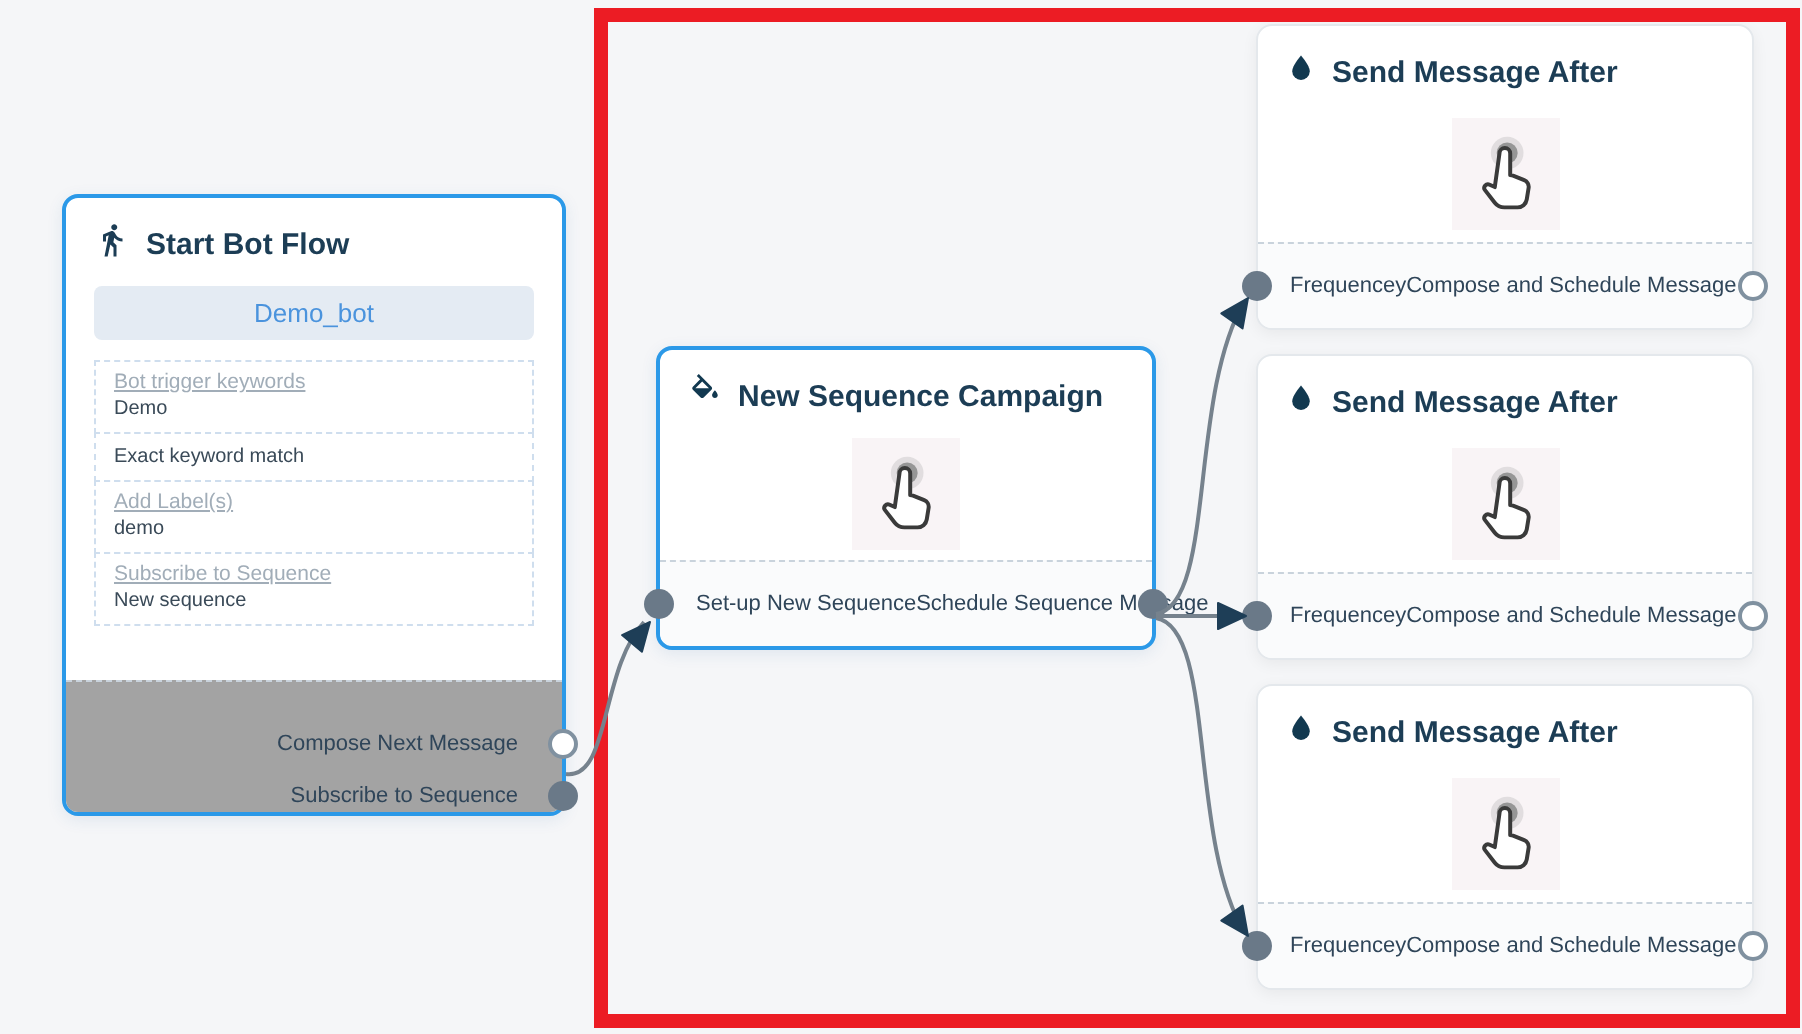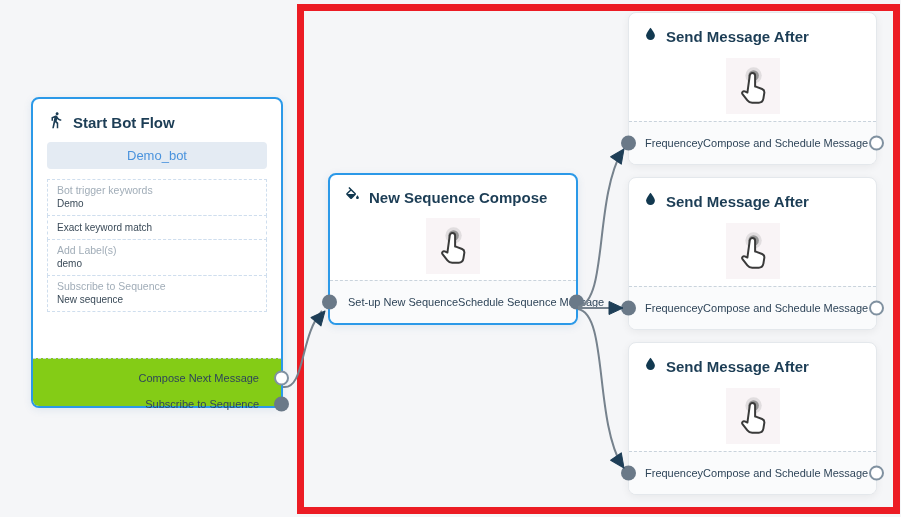--- a/index.html
+++ b/index.html
@@ -37,25 +37,25 @@
 
   
   #start-node{left:31px;top:97px;width:252px;height:311px;}
   .bot-btn{
     margin:5px 14px 2px;background:#e4ebf3;color:#4a93dd;text-align:center;
     padding:6px 0;border-radius:4px;font-size:13px;cursor:pointer;
   }
   .fields{margin:8px 14px 0;}
   .field{border:1px dashed #cfdeee;margin-top:-1px;padding:4px 9px 6px;}
   .field:first-child{margin-top:0;}
-  .field-label{font-size:10.5px;color:#a1adb8;}
+  .field-label{font-size:10.5px;color:#a1adb8;text-decoration:underline;}
   .field-value{font-size:10px;color:#3a4a58;margin-top:2px;}
   .start-footer{
-    margin-top:auto;height:48px;border-top:1px dashed #c9d3dc;background:#84cc16;
-    border-radius:0 0 6px 6px;padding-top:6px;box-sizing:border-box;
+    margin-top:auto;height:66px;border-top:1px dashed #c9d3dc;background:#a3a3a3;
+    border-radius:0 0 6px 6px;padding-top:18px;box-sizing:border-box;
   }
   .out-row{
     display:flex;justify-content:flex-end;align-items:center;height:26px;
     padding-right:22px;position:relative;font-size:11px;color:#2f4559;
   }
 
   
   #campaign-node{left:328px;top:173px;width:250px;height:152px;}
   #campaign-node .port-footer{padding:0 12px 0 18px;}
 
@@ -115,21 +115,21 @@
   </div>
 </div>
 
 <div class="node blue" id="campaign-node">
   <div class="node-header">
     <span>
       <svg width="17" height="17" viewBox="0 0 24 24">
           <path fill="#123950" d="M16.56 8.94L7.62 0 6.21 1.41l2.38 2.38-5.15 5.15c-.59.59-.59 1.54 0 2.12l5.5 5.5c.29.29.68.44 1.06.44s.77-.15 1.06-.44l5.5-5.5c.59-.58.59-1.53 0-2.12zM5.21 10L10 5.21 14.79 10H5.21zM19 11.5s-2 2.17-2 3.5c0 1.1.9 2 2 2s2-.9 2-2c0-1.33-2-3.5-2-3.5z"></path>
         </svg>
     </span>
-    <span class="node-title">New Sequence Compose</span>
+    <span class="node-title">New Sequence Campaign</span>
   </div>
   <div class="node-body">
     <span class="click-icon">
       <svg width="38" height="42" viewBox="0 0 32 36">
         <circle cx="16.5" cy="9" r="7" fill="#a9a9a9" opacity="0.30"></circle>
         <circle cx="16.5" cy="9" r="4.5" fill="#8e8e8e" opacity="0.9"></circle>
         <path d="M13.2 9.2 a2.3 2.3 0 0 1 4.6 0 l0 9.3 1.2.2 4.8 1.9 a3.1 3.1 0 0 1 1.9 3.3 l-.8 5 a4 4 0 0 1 -4 3.4 h-5.6 a5.2 5.2 0 0 1 -4.1 -2 l-4.2 -5.4 c-1-1.3.5-3 2-2.3 l2.2 1 z" fill="#fff" stroke="#3a3a3a" stroke-width="1.7" stroke-linejoin="round"></path>
       </svg>
     </span>
   </div>

